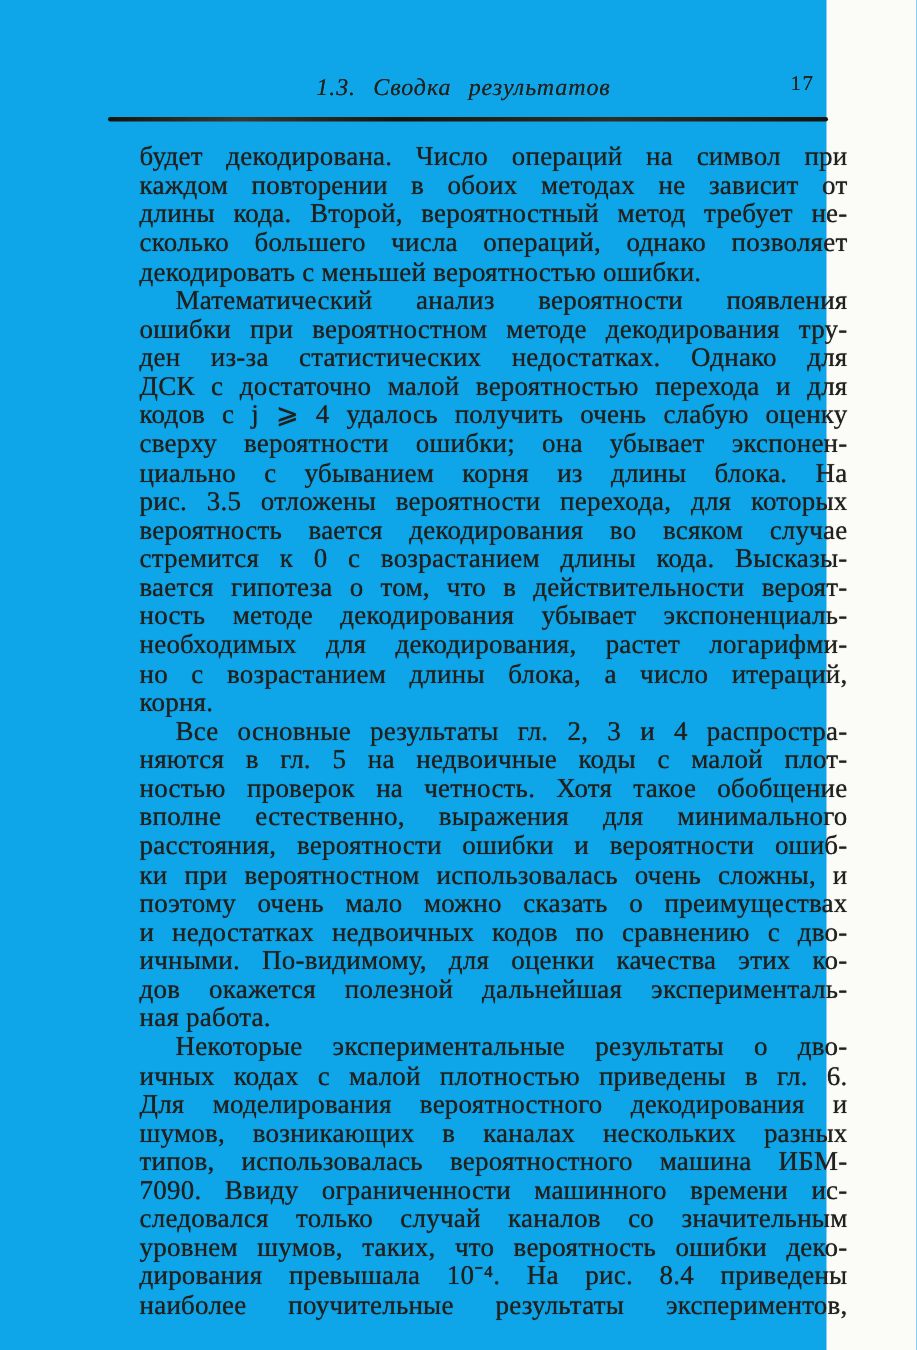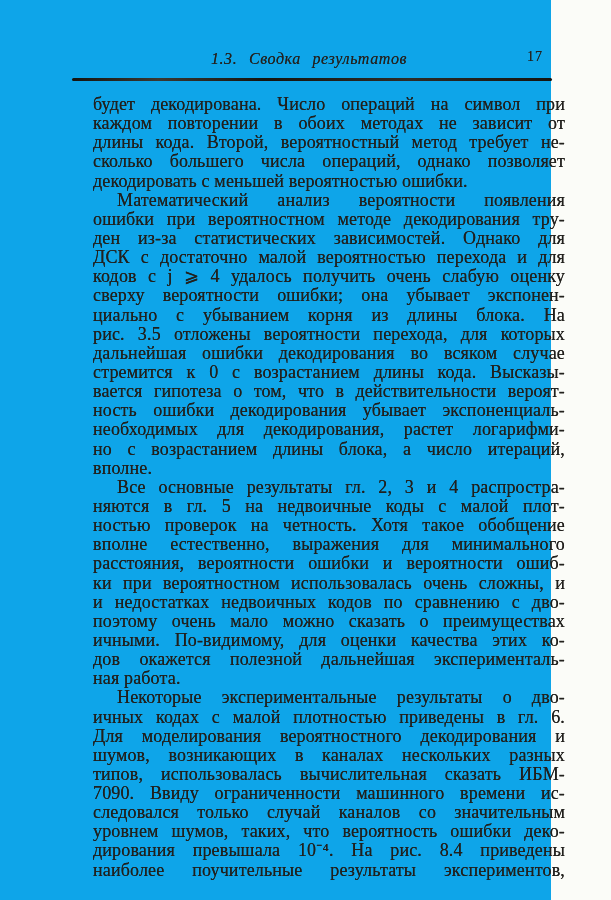--- a/index.html
+++ b/index.html
@@ -89,48 +89,48 @@
   </div>
   <div class="head-rule"></div>
   <div class="body-text">
       <div class="line">будет декодирована. Число операций на символ при</div>
       <div class="line">каждом повторении в обоих методах не зависит от</div>
       <div class="line">длины кода. Второй, вероятностный метод требует не-</div>
       <div class="line">сколько большего числа операций, однако позволяет</div>
       <div class="line last">декодировать с меньшей вероятностью ошибки.</div>
       <div class="line indent">Математический анализ вероятности появления</div>
       <div class="line">ошибки при вероятностном методе декодирования тру-</div>
-      <div class="line">ден из-за статистических зависимостей. Однако для</div>
+      <div class="line">ден из-за статистических недостатках. Однако для</div>
       <div class="line">ДСК с достаточно малой вероятностью перехода и для</div>
       <div class="line">кодов с j ⩾ 4 удалось получить очень слабую оценку</div>
       <div class="line">сверху вероятности ошибки; она убывает экспонен-</div>
       <div class="line">циально с убыванием корня из длины блока. На</div>
       <div class="line">рис. 3.5 отложены вероятности перехода, для которых</div>
-      <div class="line">дальнейшая ошибки декодирования во всяком случае</div>
+      <div class="line">вероятность вается декодирования во всяком случае</div>
       <div class="line">стремится к 0 с возрастанием длины кода. Высказы-</div>
       <div class="line">вается гипотеза о том, что в действительности вероят-</div>
-      <div class="line">ность ошибки декодирования убывает экспоненциаль-</div>
+      <div class="line">ность методе декодирования убывает экспоненциаль-</div>
       <div class="line">необходимых для декодирования, растет логарифми-</div>
       <div class="line">но с возрастанием длины блока, а число итераций,</div>
-      <div class="line last">вполне.</div>
+      <div class="line last">корня.</div>
       <div class="line indent">Все основные результаты гл. 2, 3 и 4 распростра-</div>
       <div class="line">няются в гл. 5 на недвоичные коды с малой плот-</div>
       <div class="line">ностью проверок на четность. Хотя такое обобщение</div>
       <div class="line">вполне естественно, выражения для минимального</div>
       <div class="line">расстояния, вероятности ошибки и вероятности ошиб-</div>
       <div class="line">ки при вероятностном использовалась очень сложны, и</div>
+      <div class="line">поэтому очень мало можно сказать о преимуществах</div>
       <div class="line">и недостатках недвоичных кодов по сравнению с дво-</div>
-      <div class="line">поэтому очень мало можно сказать о преимуществах</div>
       <div class="line">ичными. По-видимому, для оценки качества этих ко-</div>
       <div class="line">дов окажется полезной дальнейшая эксперименталь-</div>
       <div class="line last">ная работа.</div>
       <div class="line indent">Некоторые экспериментальные результаты о дво-</div>
       <div class="line">ичных кодах с малой плотностью приведены в гл. 6.</div>
       <div class="line">Для моделирования вероятностного декодирования и</div>
       <div class="line">шумов, возникающих в каналах нескольких разных</div>
-      <div class="line">типов, использовалась вычислительная сказать ИБМ-</div>
+      <div class="line">типов, использовалась вероятностного машина ИБМ-</div>
       <div class="line">7090. Ввиду ограниченности машинного времени ис-</div>
       <div class="line">следовался только случай каналов со значительным</div>
       <div class="line">уровнем шумов, таких, что вероятность ошибки деко-</div>
       <div class="line">дирования превышала 10⁻⁴. На рис. 8.4 приведены</div>
       <div class="line">наиболее поучительные результаты экспериментов,</div>
     </div>
 </div>
 
 </body></html>

